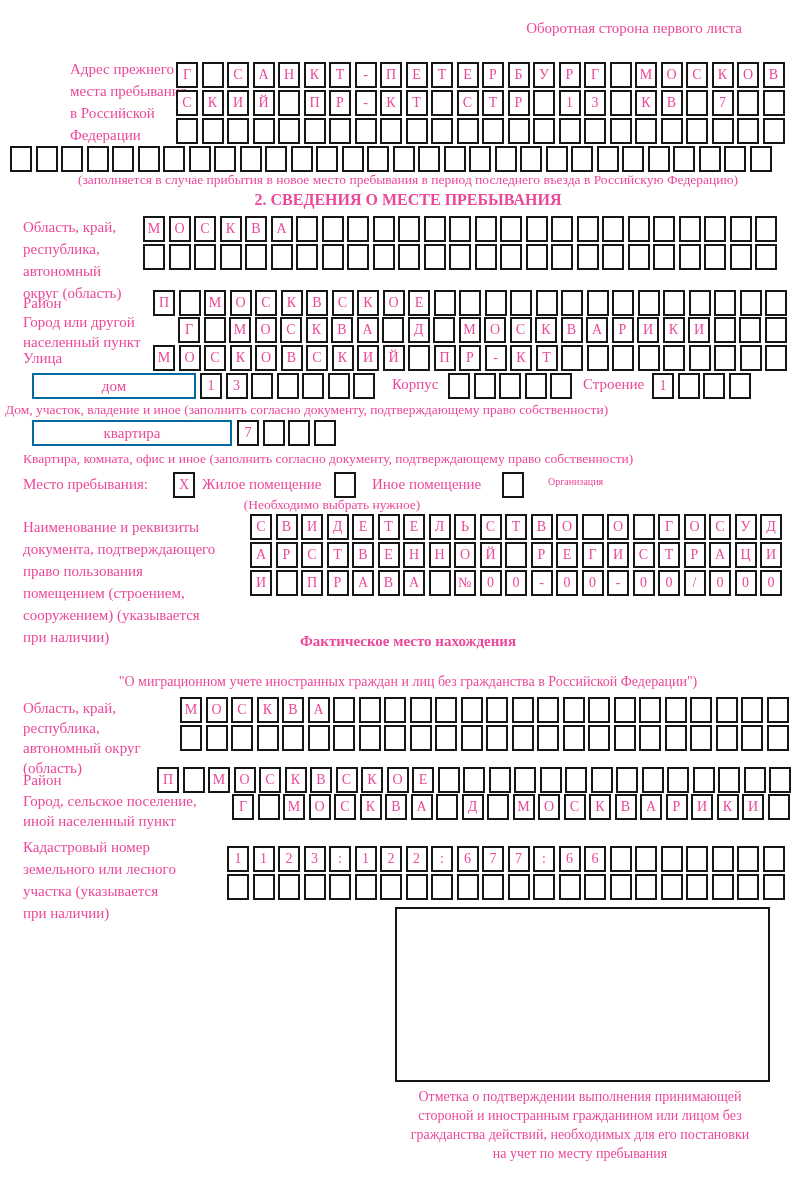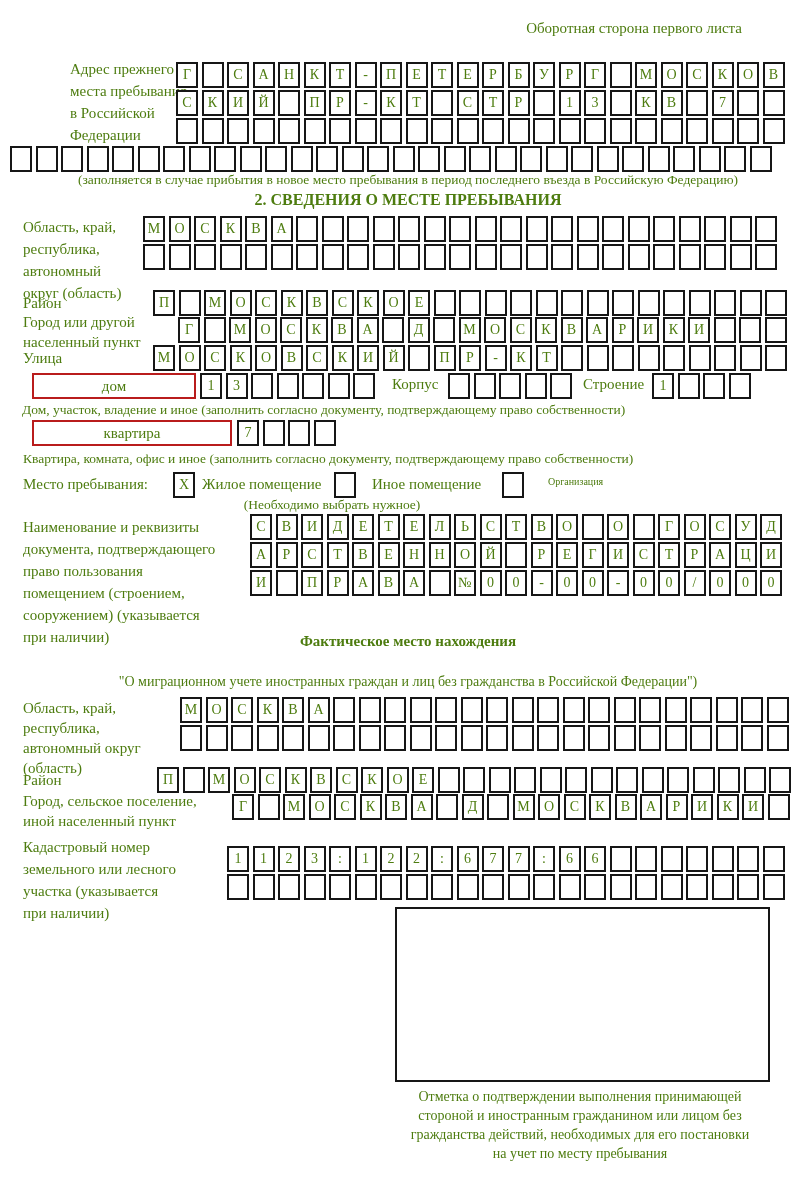--- a/index.html
+++ b/index.html
@@ -1,24 +1,24 @@
 <!DOCTYPE html>
 <html><head>
 <meta charset="utf-8">
 <style>
   html,body{margin:0;padding:0;background:#fff;}
   .page{position:relative;width:800px;height:1180px;background:#ffffff;
-        font-family:"Liberation Serif","DejaVu Serif",serif;color:#4d7c0f;overflow:hidden;}
+        font-family:"Liberation Serif","DejaVu Serif",serif;color:#ec4899;overflow:hidden;}
   .abs{position:absolute;}
   .lbl{font-size:15px;line-height:22px;white-space:pre-line;}
   .lbl-tight{font-size:15px;line-height:20px;white-space:pre-line;}
   .cellrow{position:absolute;display:flex;}
   .cell{box-sizing:border-box;width:22px;height:26px;border:2px solid #161616;margin-right:3.5px;
         display:flex;align-items:center;justify-content:center;font-size:14px;background:#fff;flex:0 0 auto;}
-  .wbox{box-sizing:border-box;border:2px solid #b91c1c;height:26px;display:flex;align-items:center;
+  .wbox{box-sizing:border-box;border:2px solid #0369a1;height:26px;display:flex;align-items:center;
         justify-content:center;font-size:15px;background:#fff;}
   .caption{font-size:13.5px;}
   .center{width:800px;text-align:center;left:0;margin-left:8px;}
   .bold{font-weight:bold;}
   .stamp{border:2px solid #161616;box-sizing:border-box;background:#fff;}
 </style>
 </head>
 <body>
 
 <div class="page">
@@ -307,21 +307,21 @@
       <span class="cell"></span>
       <span class="cell"></span>
     </div>
   <div class="abs" style="left:583px;top:376px;font-size:15px;">Строение</div>
   <div class="cellrow" style="left:652px;top:373px;">
       <span class="cell">1</span>
       <span class="cell"></span>
       <span class="cell"></span>
       <span class="cell"></span>
     </div>
-  <div class="abs caption" style="left:22px;top:402px;">Дом, участок, владение и иное (заполнить согласно документу, подтверждающему право собственности)</div>
+  <div class="abs caption" style="left:5px;top:402px;">Дом, участок, владение и иное (заполнить согласно документу, подтверждающему право собственности)</div>
 
   <div class="wbox abs" style="left:32px;top:420px;width:200px;">квартира</div>
   <div class="cellrow" style="left:237px;top:420px;">
       <span class="cell">7</span>
       <span class="cell"></span>
       <span class="cell"></span>
       <span class="cell"></span>
     </div>
   <div class="abs caption" style="left:23px;top:451px;">Квартира, комната, офис и иное (заполнить согласно документу, подтверждающему право собственности)</div>
 

